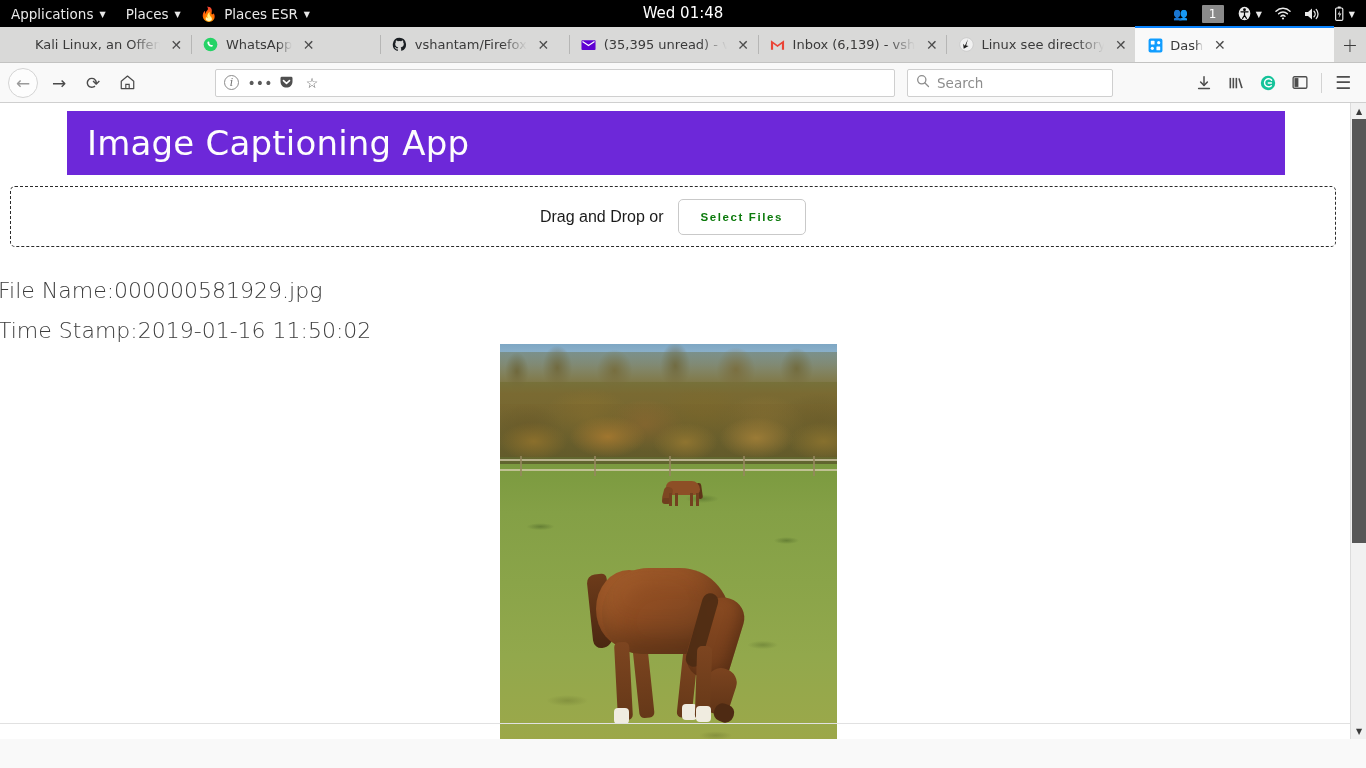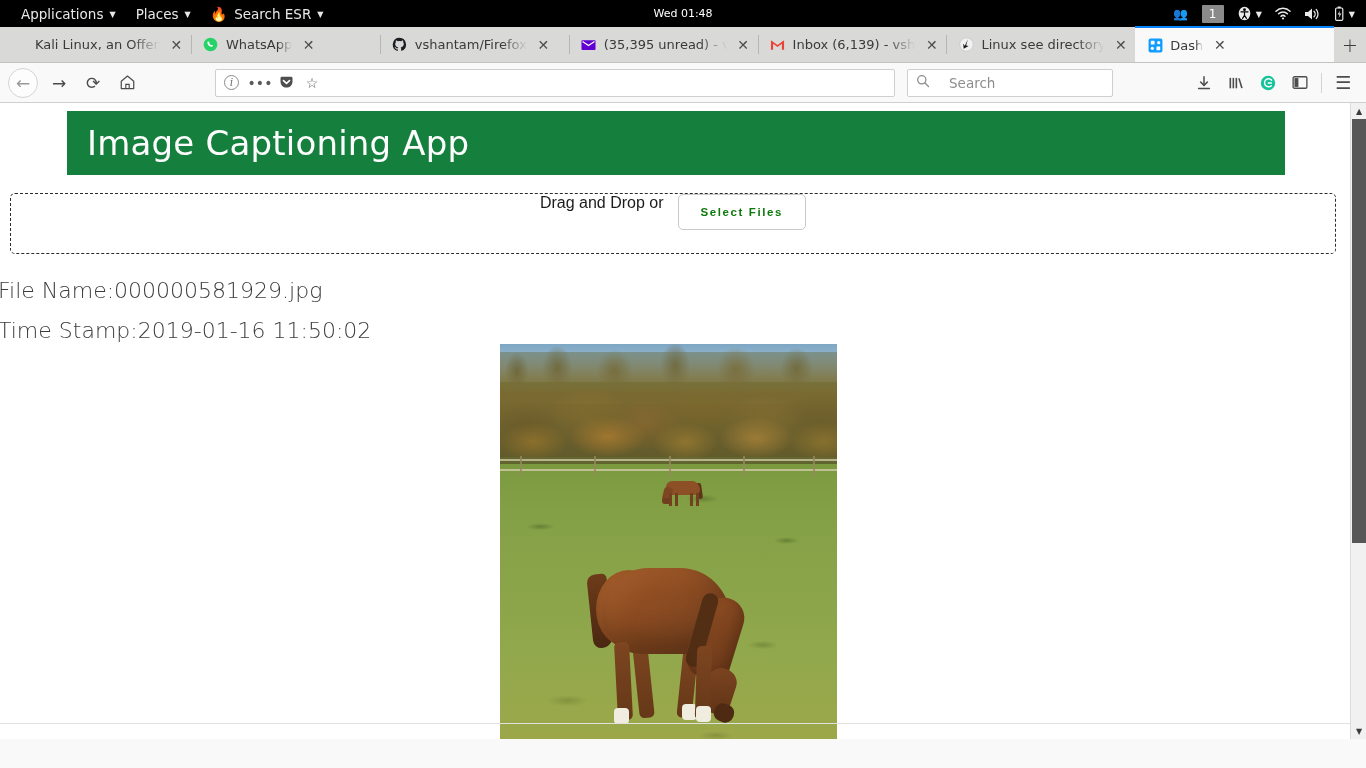--- a/index.html
+++ b/index.html
@@ -18,26 +18,26 @@
     background: #000;
     color: #e6e6e6;
     display: flex; align-items: center;
     font-size: 13.5px;
   }
   .panel-item {
     display: flex; align-items: center; gap: 6px;
     padding: 0 10px; height: 27px; color: #e8e8e8;
     white-space: nowrap;
   }
-  .panel-item:first-child { padding-left: 21px; }
+  .panel-item:first-child { padding-left: 11px; }
   .caret { font-size: 8px; line-height: 1; position: relative; top: 1px; }
   #panel-clock {
     position: absolute; left: 0; right: 0; top: 0;
     height: 27px; line-height: 27px;
-    text-align: center; font-size: 11px; color: #fff;
+    text-align: center; font-size: 15px; color: #fff;
     pointer-events: none;
   }
   #panel-right {
     position: absolute; right: 6px; top: 0; height: 27px;
     display: flex; align-items: center; gap: 3px;
   }
   #panel-right .sysicon {
     display: flex; align-items: center; justify-content: center;
     height: 27px; padding: 0 5px; color: #e9e9e9;
   }
@@ -164,21 +164,21 @@
   .url-action {
     width: 26px; height: 26px;
     display: flex; align-items: center; justify-content: center;
     color: #5a5a5a; font-size: 14px;
   }
   #searchbar {
     flex: 0 0 auto; width: 206px; height: 28px;
     margin-left: 10px;
     background: #fff; border: 1px solid #cfcfcf; border-radius: 2px;
     display: flex; align-items: center; padding: 0 8px;
-    font-size: 13.5px; color: #8d8d8d; gap: 19px;
+    font-size: 13.5px; color: #8d8d8d; gap: 7px;
   }
   #navbar-right {
     margin-left: auto; display: flex; align-items: center; gap: 2px;
   }
   .tool-icon {
     width: 30px; height: 30px;
     display: flex; align-items: center; justify-content: center;
     color: #4d4d4d; font-size: 16px;
   }
   .vsep { width: 1px; height: 20px; background: #d3d3d3; margin: 0 4px; }
@@ -192,37 +192,37 @@
   }
   #page {
     position: absolute; top: 0; left: 0;
     width: 1350px; height: 636px;
     padding: 0;
   }
   #app-banner {
     position: absolute;
     left: 67px; top: 8px;
     width: 1218px; height: 64px;
-    background: #15803d;
+    background: #6d28d9;
     display: flex; align-items: center;
     padding-left: 20px;
   }
   #app-title {
     color: #fdfdfd;
     font-size: 34px; font-weight: 400;
     letter-spacing: 0.2px;
     font-family: "DejaVu Sans", "Liberation Sans", sans-serif;
   }
   #dropzone {
     position: absolute;
-    left: 10px; top: 90px;
+    left: 10px; top: 83px;
     width: 1326px; height: 61px;
     border: 1px dashed #2b2b2b;
     border-radius: 5px;
-    display: flex; align-items: flex-start; justify-content: center;
+    display: flex; align-items: center; justify-content: center;
     gap: 4px;
   }
   #dropzone-text {
     font-size: 16px; color: #1b1b1b;
     font-family: "Liberation Sans", sans-serif;
     margin-right: 10px;
   }
   #select-files-btn {
     border: 1px solid #c9c9c9;
     border-radius: 5px;
@@ -451,21 +451,21 @@
   <div class="panel-item">
     <span>Applications</span>
     <span class="caret">▼</span>
   </div>
   <div class="panel-item">
     <span>Places</span>
     <span class="caret">▼</span>
   </div>
   <div class="panel-item">
     <span style="font-size:14px;">🔥</span>
-    <span>Search ESR</span>
+    <span>Places ESR</span>
     <span class="caret">▼</span>
   </div>
 
   <div id="panel-clock">Wed 01:48</div>
 
   <div id="panel-right">
     <div class="sysicon" style="font-size:12px;">👥</div>
     <div class="sysicon">
       <span class="workspace-box">1</span>
     </div>

